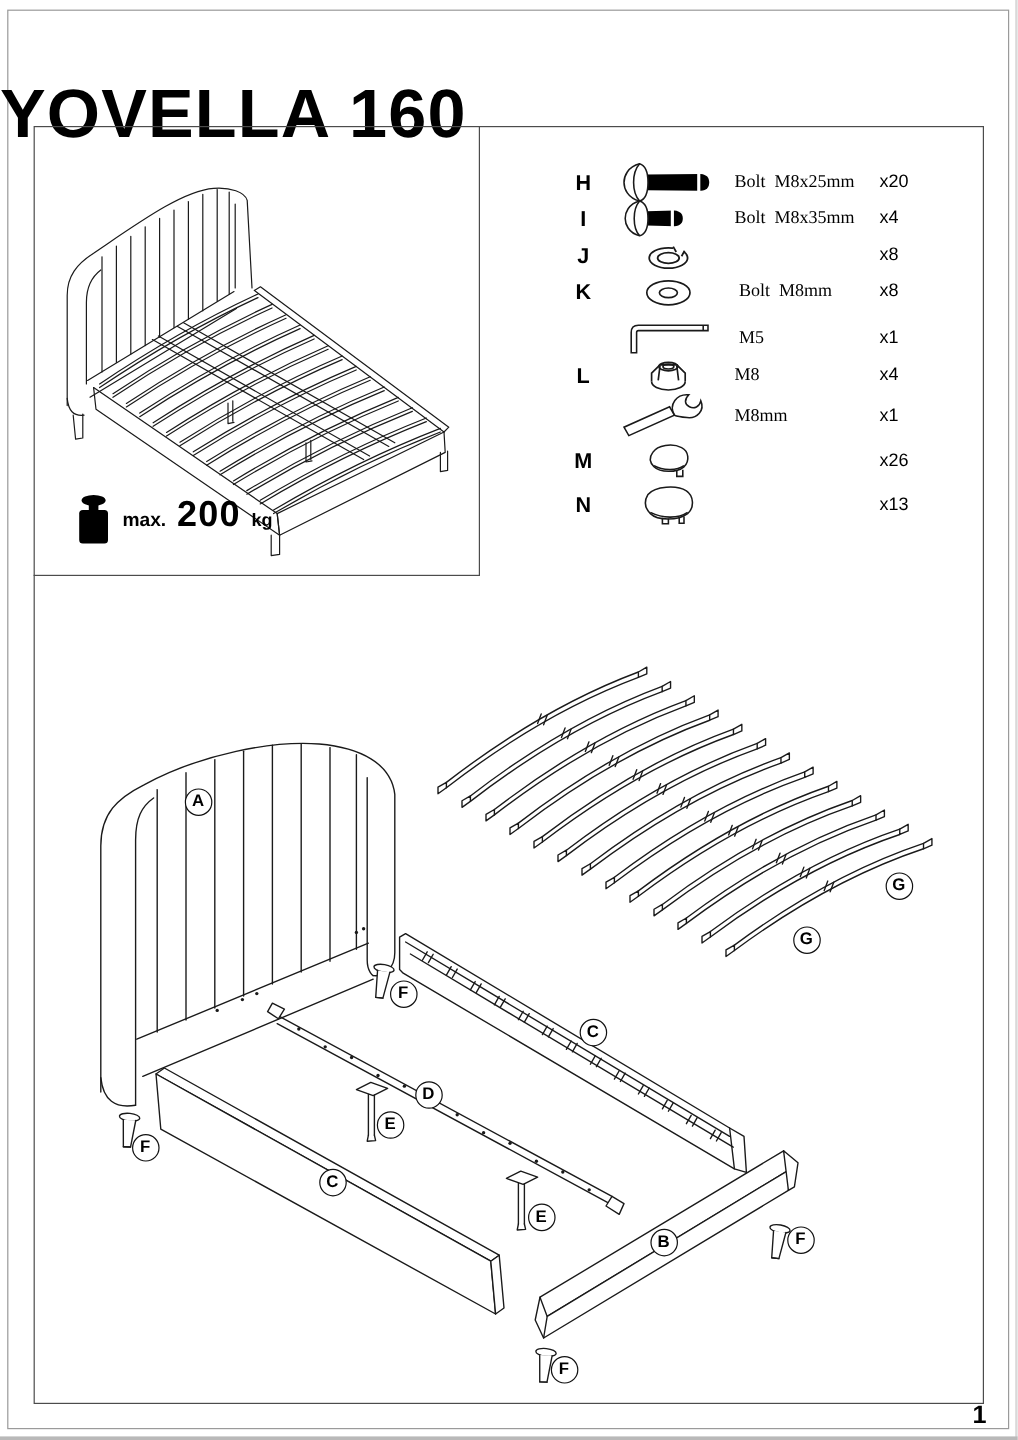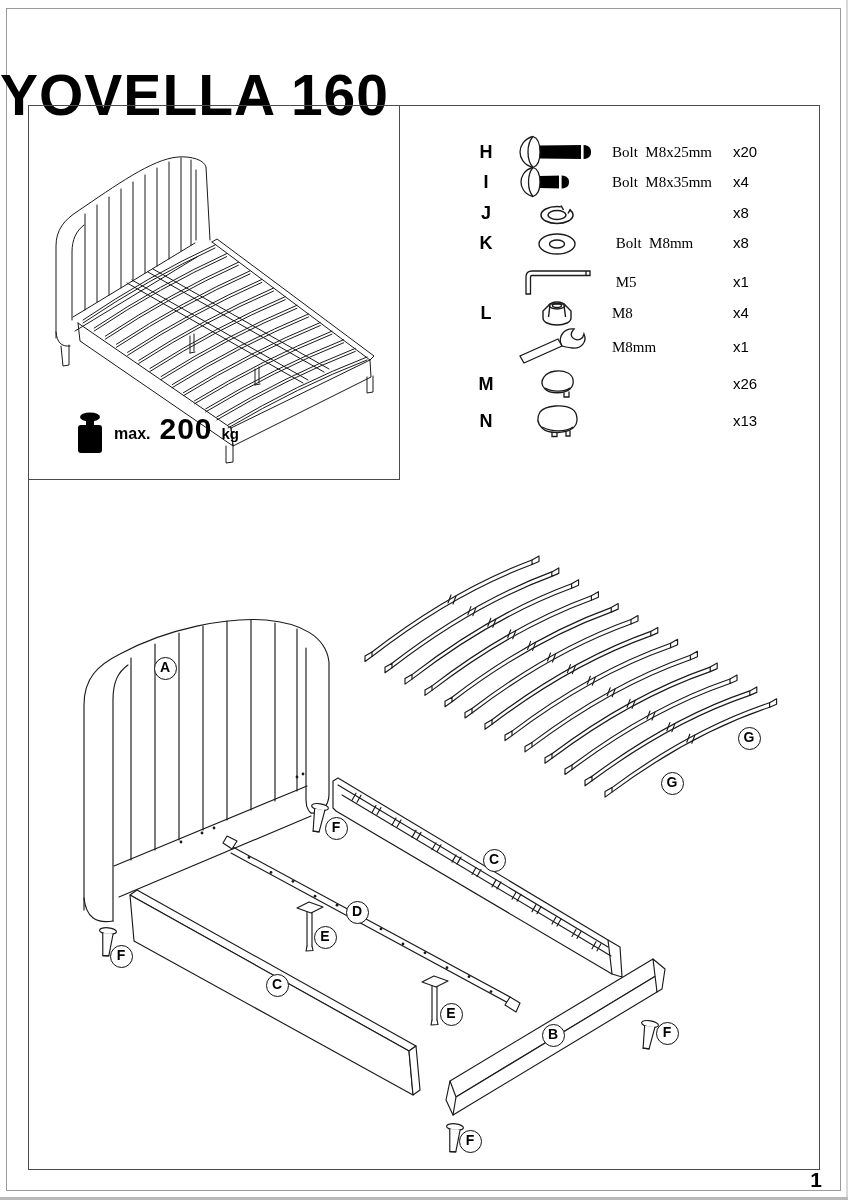--- a/index.html
+++ b/index.html
@@ -25,21 +25,21 @@
   .hw-icon{position:absolute;left:82px;top:-3px;width:90px;height:40px;}
   .hw-desc{position:absolute;left:182px;font-family:"Liberation Serif",serif;font-size:15px;line-height:34px;white-space:pre;}
   .hw-qty{position:absolute;left:303px;font-family:Liberation Sans, sans-serif;font-size:15px;line-height:34px;}
   
   .diagram-label{
     position:absolute;width:23px;height:23px;box-sizing:border-box;border:1.7px solid #111;
     border-radius:50%;background:#fff;text-align:center;font-weight:bold;font-size:14px;
     line-height:19px;z-index:5;
   }
   
-  .weight-mark{position:absolute;left:74px;top:412px;display:flex;align-items:baseline;z-index:2;}
+  .weight-mark{position:absolute;left:62px;top:412px;display:flex;align-items:baseline;z-index:2;}
   .weight-mark svg{align-self:flex-start;}
   .wm-prefix{font-weight:bold;font-size:16px;margin-left:8px;}
   .wm-value{font-weight:bold;font-size:30px;margin-left:9px;letter-spacing:1px;}
   .wm-unit{font-weight:bold;font-size:15px;margin-left:9px;}
   .page-number{position:absolute;right:26px;top:1168px;font-size:21px;font-weight:bold;z-index:2;}
 </style>
 </head>
 <body>
 
 <div class="page-border"></div>

